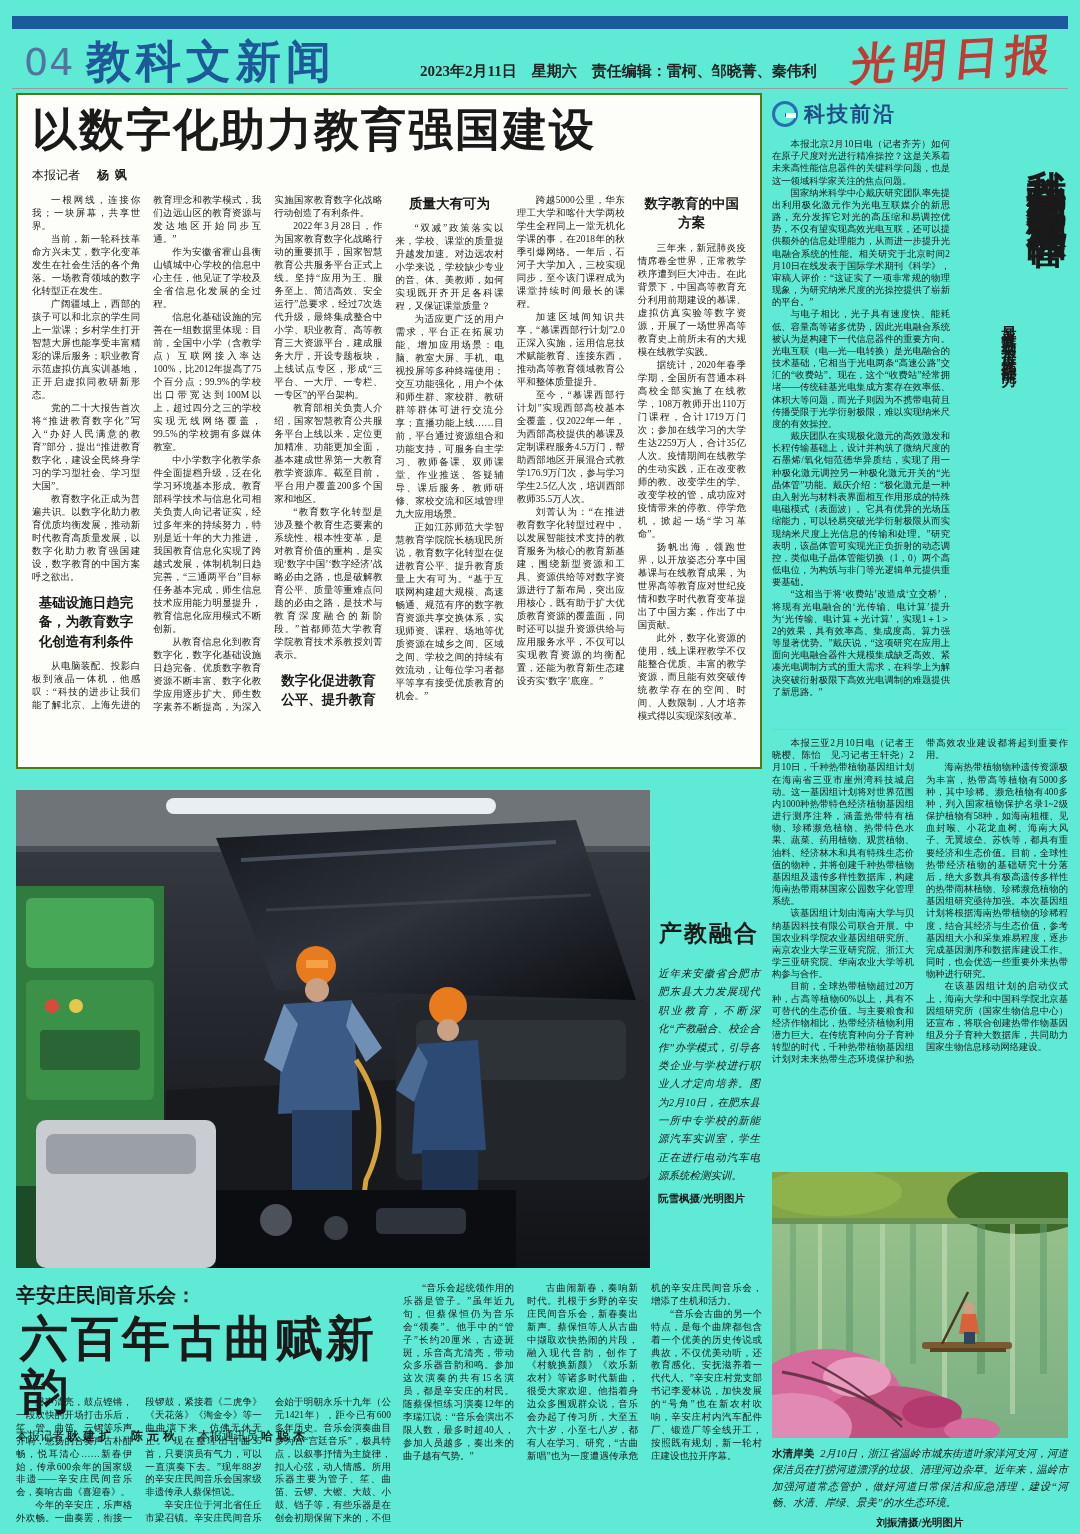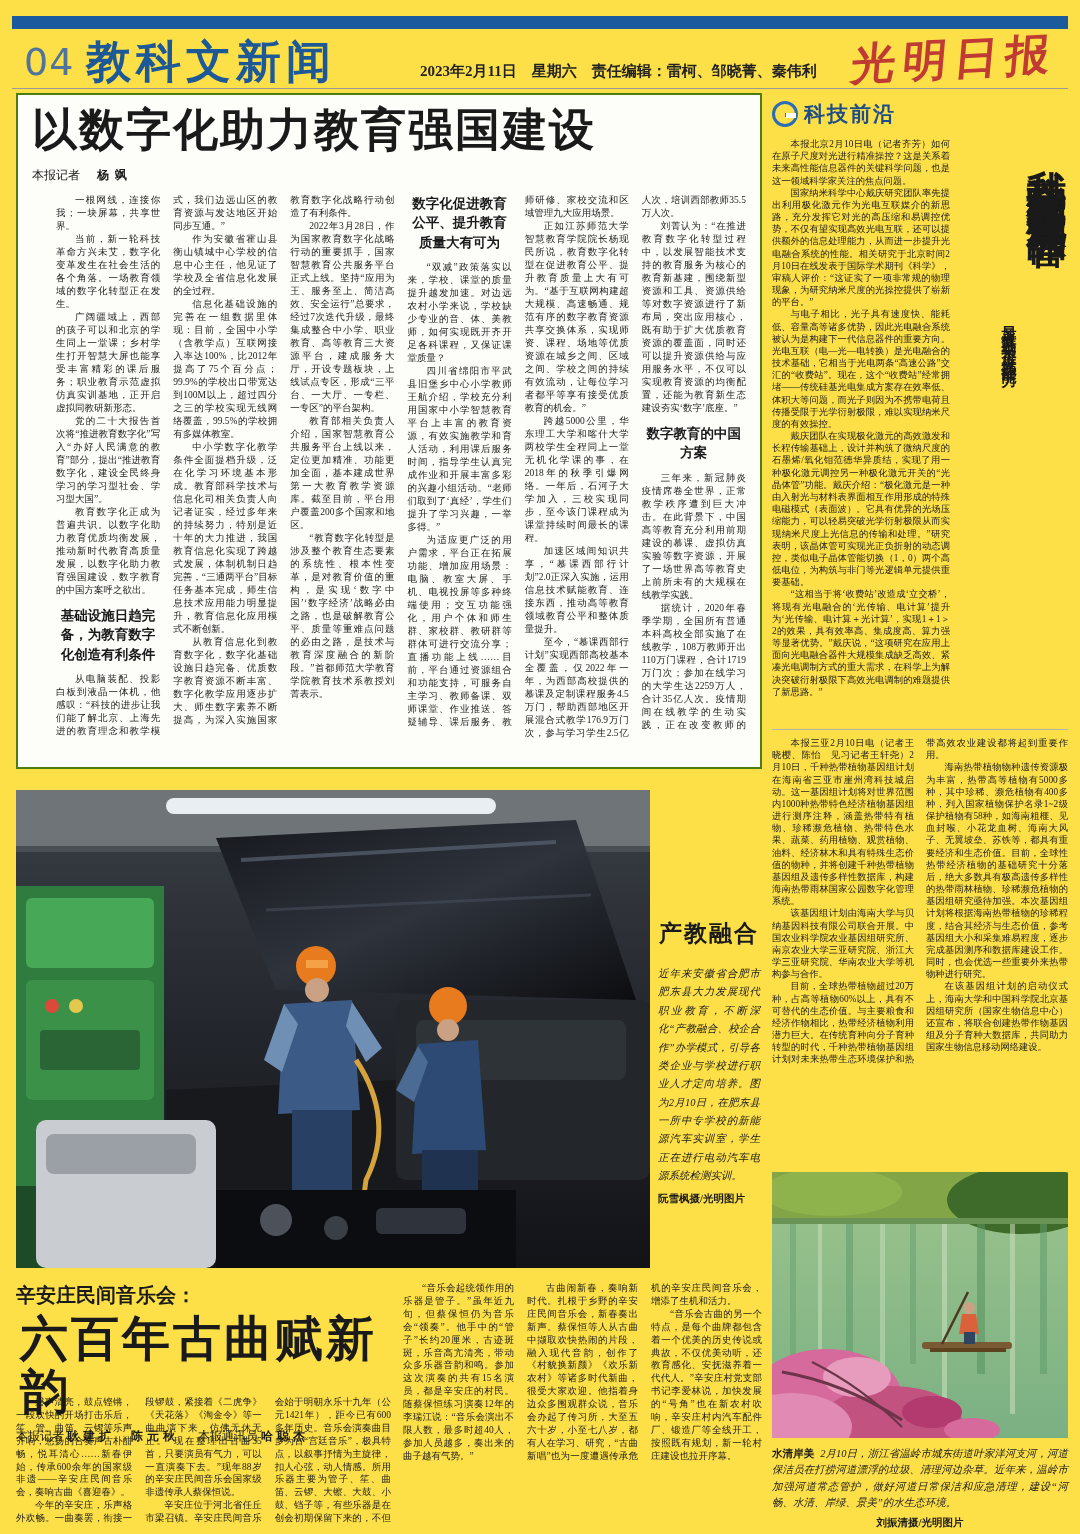--- a/index.html
+++ b/index.html
@@ -1,35 +1,35 @@
 <!DOCTYPE html>
 <html><head>
 <meta charset="utf-8">
 <style>
   html,body{margin:0;padding:0;background:#e8e8e4;}
-  .page{position:relative;width:1080px;height:1534px;margin:0 auto;background:#fde047;
+  .page{position:relative;width:1080px;height:1534px;margin:0 auto;background:#5eead4;
         overflow:hidden;font-family:"Liberation Serif",serif;color:#1a1a1a;}
   
   .topbar{position:absolute;left:12px;top:16px;width:1056px;height:13px;background:#1c5a9e;}
   .pagenum{position:absolute;left:24px;top:40px;font-family:"DejaVu Sans",sans-serif;
            font-size:38px;color:#51749c;letter-spacing:1px;}
   .section-title{position:absolute;left:86px;top:32px;font-size:45px;font-weight:900;
            color:#1d5897;letter-spacing:5px;}
   .dateline{position:absolute;left:420px;top:62px;font-size:15px;font-weight:bold;color:#222;}
   .masthead{position:absolute;right:24px;top:30px;font-size:44px;font-weight:bold;color:#bf3b34;
            letter-spacing:7px;transform:skewX(-8deg) rotate(-3deg);font-family:"DejaVu Serif",serif;}
   .header-rule{position:absolute;left:12px;top:88px;width:1056px;border-top:1px solid #9a9a98;}
   
   .main-box{position:absolute;left:16px;top:93px;width:746px;height:676px;border:2px solid #4d7c0f;
             box-sizing:border-box;padding:8px 14px 10px;background:#fdfdfa;}
   .main-headline{font-size:45px;font-weight:900;letter-spacing:2px;margin:2px 0 10px;line-height:1.15;}
   .main-byline{font-size:12px;margin:0 0 10px;}
   .main-byline b{margin-left:14px;letter-spacing:6px;}
   .main-body{column-count:6;column-gap:13px;height:548px;overflow:hidden;
-             font-size:9.5px;line-height:1.37;text-align:justify;margin-left:24px;}
+             font-size:9.5px;line-height:1.37;text-align:justify;}
   .art-p{margin:0;text-indent:2em;}
   .subhead{font-size:13.5px;font-weight:bold;text-align:center;line-height:1.45;margin:9px 2px;}
   
   .sci-wrap{position:absolute;left:772px;top:100px;width:296px;}
   .sci-head{display:flex;align-items:center;gap:6px;margin-bottom:10px;}
   .g-logo{width:26px;height:26px;border:3.5px solid #2a6db5;border-radius:50%;box-sizing:border-box;
           position:relative;display:inline-block;}
   .g-logo::after{content:"";position:absolute;right:-1px;top:9px;width:10px;height:5px;background:#fdfdfa;}
   .g-logo::before{content:"";position:absolute;right:2px;top:9px;width:8px;height:3.5px;background:#2a6db5;}
   .sci-label{font-size:21px;font-weight:900;color:#1f4e86;letter-spacing:2px;}
@@ -96,21 +96,20 @@
         <p class="art-p">从电脑装配、投影白板到液晶一体机，他感叹：“科技的进步让我们能了解北京、上海先进的教育理念和教学模式，我们边远山区的教育资源与发达地区开始同步互通。”</p>
         <p class="art-p">作为安徽省霍山县衡山镇城中心学校的信息中心主任，他见证了学校及全省信息化发展的全过程。</p>
         <p class="art-p">信息化基础设施的完善在一组数据里体现：目前，全国中小学（含教学点）互联网接入率达100%，比2012年提高了75个百分点；99.9%的学校出口带宽达到100M以上，超过四分之三的学校实现无线网络覆盖，99.5%的学校拥有多媒体教室。</p>
         <p class="art-p">中小学数字化教学条件全面提档升级，泛在化学习环境基本形成。教育部科学技术与信息化司相关负责人向记者证实，经过多年来的持续努力，特别是近十年的大力推进，我国教育信息化实现了跨越式发展，体制机制日趋完善，“三通两平台”目标任务基本完成，师生信息技术应用能力明显提升，教育信息化应用模式不断创新。</p>
         <p class="art-p">从教育信息化到教育数字化，数字化基础设施日趋完备、优质数字教育资源不断丰富、数字化教学应用逐步扩大、师生数字素养不断提高，为深入实施国家教育数字化战略行动创造了有利条件。</p>
         <p class="art-p">2022年3月28日，作为国家教育数字化战略行动的重要抓手，国家智慧教育公共服务平台正式上线。坚持“应用为王、服务至上、简洁高效、安全运行”总要求，经过7次迭代升级，最终集成整合中小学、职业教育、高等教育三大资源平台，建成服务大厅，开设专题板块，上线试点专区，形成“三平台、一大厅、一专栏、一专区”的平台架构。</p>
         <p class="art-p">教育部相关负责人介绍，国家智慧教育公共服务平台上线以来，定位更加精准、功能更加全面，基本建成世界第一大教育教学资源库。截至目前，平台用户覆盖200多个国家和地区。</p>
         <p class="art-p">“教育数字化转型是涉及整个教育生态要素的系统性、根本性变革，是对教育价值的重构，是实现‘数字中国’‘数字经济’战略必由之路，也是破解教育公平、质量等重难点问题的必由之路，是技术与教育深度融合的新阶段。”首都师范大学教育学院教育技术系教授刘菁表示。</p>
         <h3 class="subhead">数字化促进教育公平、提升教育质量大有可为</h3>
         <p class="art-p">“双减”政策落实以来，学校、课堂的质量提升越发加速。对边远农村小学来说，学校缺少专业的音、体、美教师，如何实现既开齐开足各科课程，又保证课堂质量？</p>
-        <p class="art-p">四川省绵阳市平武县旧堡乡中心小学教师王航介绍，学校充分利用国家中小学智慧教育平台上丰富的教育资源，有效实施教学和育人活动，利用课后服务时间，指导学生认真完成作业和开展丰富多彩的兴趣小组活动。“老师们取到了‘真经’，学生们提升了学习兴趣，一举多得。”</p>
         <p class="art-p">为适应更广泛的用户需求，平台正在拓展功能、增加应用场景：电脑、教室大屏、手机、电视投屏等多种终端使用；交互功能强化，用户个体和师生群、家校群、教研群等群体可进行交流分享；直播功能上线……目前，平台通过资源组合和功能支持，可服务自主学习、教师备课、双师课堂、作业推送、答疑辅导、课后服务、教师研修、家校交流和区域管理九大应用场景。</p>
         <p class="art-p">正如江苏师范大学智慧教育学院院长杨现民所说，教育数字化转型在促进教育公平、提升教育质量上大有可为。“基于互联网构建超大规模、高速畅通、规范有序的数字教育资源共享交换体系，实现师资、课程、场地等优质资源在城乡之间、区域之间、学校之间的持续有效流动，让每位学习者都平等享有接受优质教育的机会。”</p>
         <p class="art-p">跨越5000公里，华东理工大学和喀什大学两校学生全程同上一堂无机化学课的事，在2018年的秋季引爆网络。一年后，石河子大学加入，三校实现同步，至今该门课程成为课堂持续时间最长的课程。</p>
         <p class="art-p">加速区域间知识共享，“慕课西部行计划”2.0正深入实施，运用信息技术赋能教育、连接东西，推动高等教育领域教育公平和整体质量提升。</p>
         <p class="art-p">至今，“慕课西部行计划”实现西部高校基本全覆盖，仅2022年一年，为西部高校提供的慕课及定制课程服务4.5万门，帮助西部地区开展混合式教学176.9万门次，参与学习学生2.5亿人次，培训西部教师35.5万人次。</p>
         <p class="art-p">刘菁认为：“在推进教育数字化转型过程中，以发展智能技术支持的教育服务为核心的教育新基建，围绕新型资源和工具、资源供给等对数字资源进行了新布局，突出应用核心，既有助于扩大优质教育资源的覆盖面，同时还可以提升资源供给与应用服务水平，不仅可以实现教育资源的均衡配置，还能为教育新生态建设夯实‘数字’底座。”</p>
         <h3 class="subhead">数字教育的中国方案</h3>
         <p class="art-p">三年来，新冠肺炎疫情席卷全世界，正常教学秩序遭到巨大冲击。在此背景下，中国高等教育充分利用前期建设的慕课、虚拟仿真实验等数字资源，开展了一场世界高等教育史上前所未有的大规模在线教学实践。</p>
         <p class="art-p">据统计，2020年春季学期，全国所有普通本科高校全部实施了在线教学，108万教师开出110万门课程，合计1719万门次；参加在线学习的大学生达2259万人，合计35亿人次。疫情期间在线教学的生动实践，正在改变教师的教、改变学生的学、改变学校的管，成功应对疫情带来的停教、停学危机，掀起一场“学习革命”。</p>
         <p class="art-p">扬帆出海，领跑世界，以开放姿态分享中国慕课与在线教育成果，为世界高等教育应对世纪疫情和数字时代教育变革提出了中国方案，作出了中国贡献。</p>

